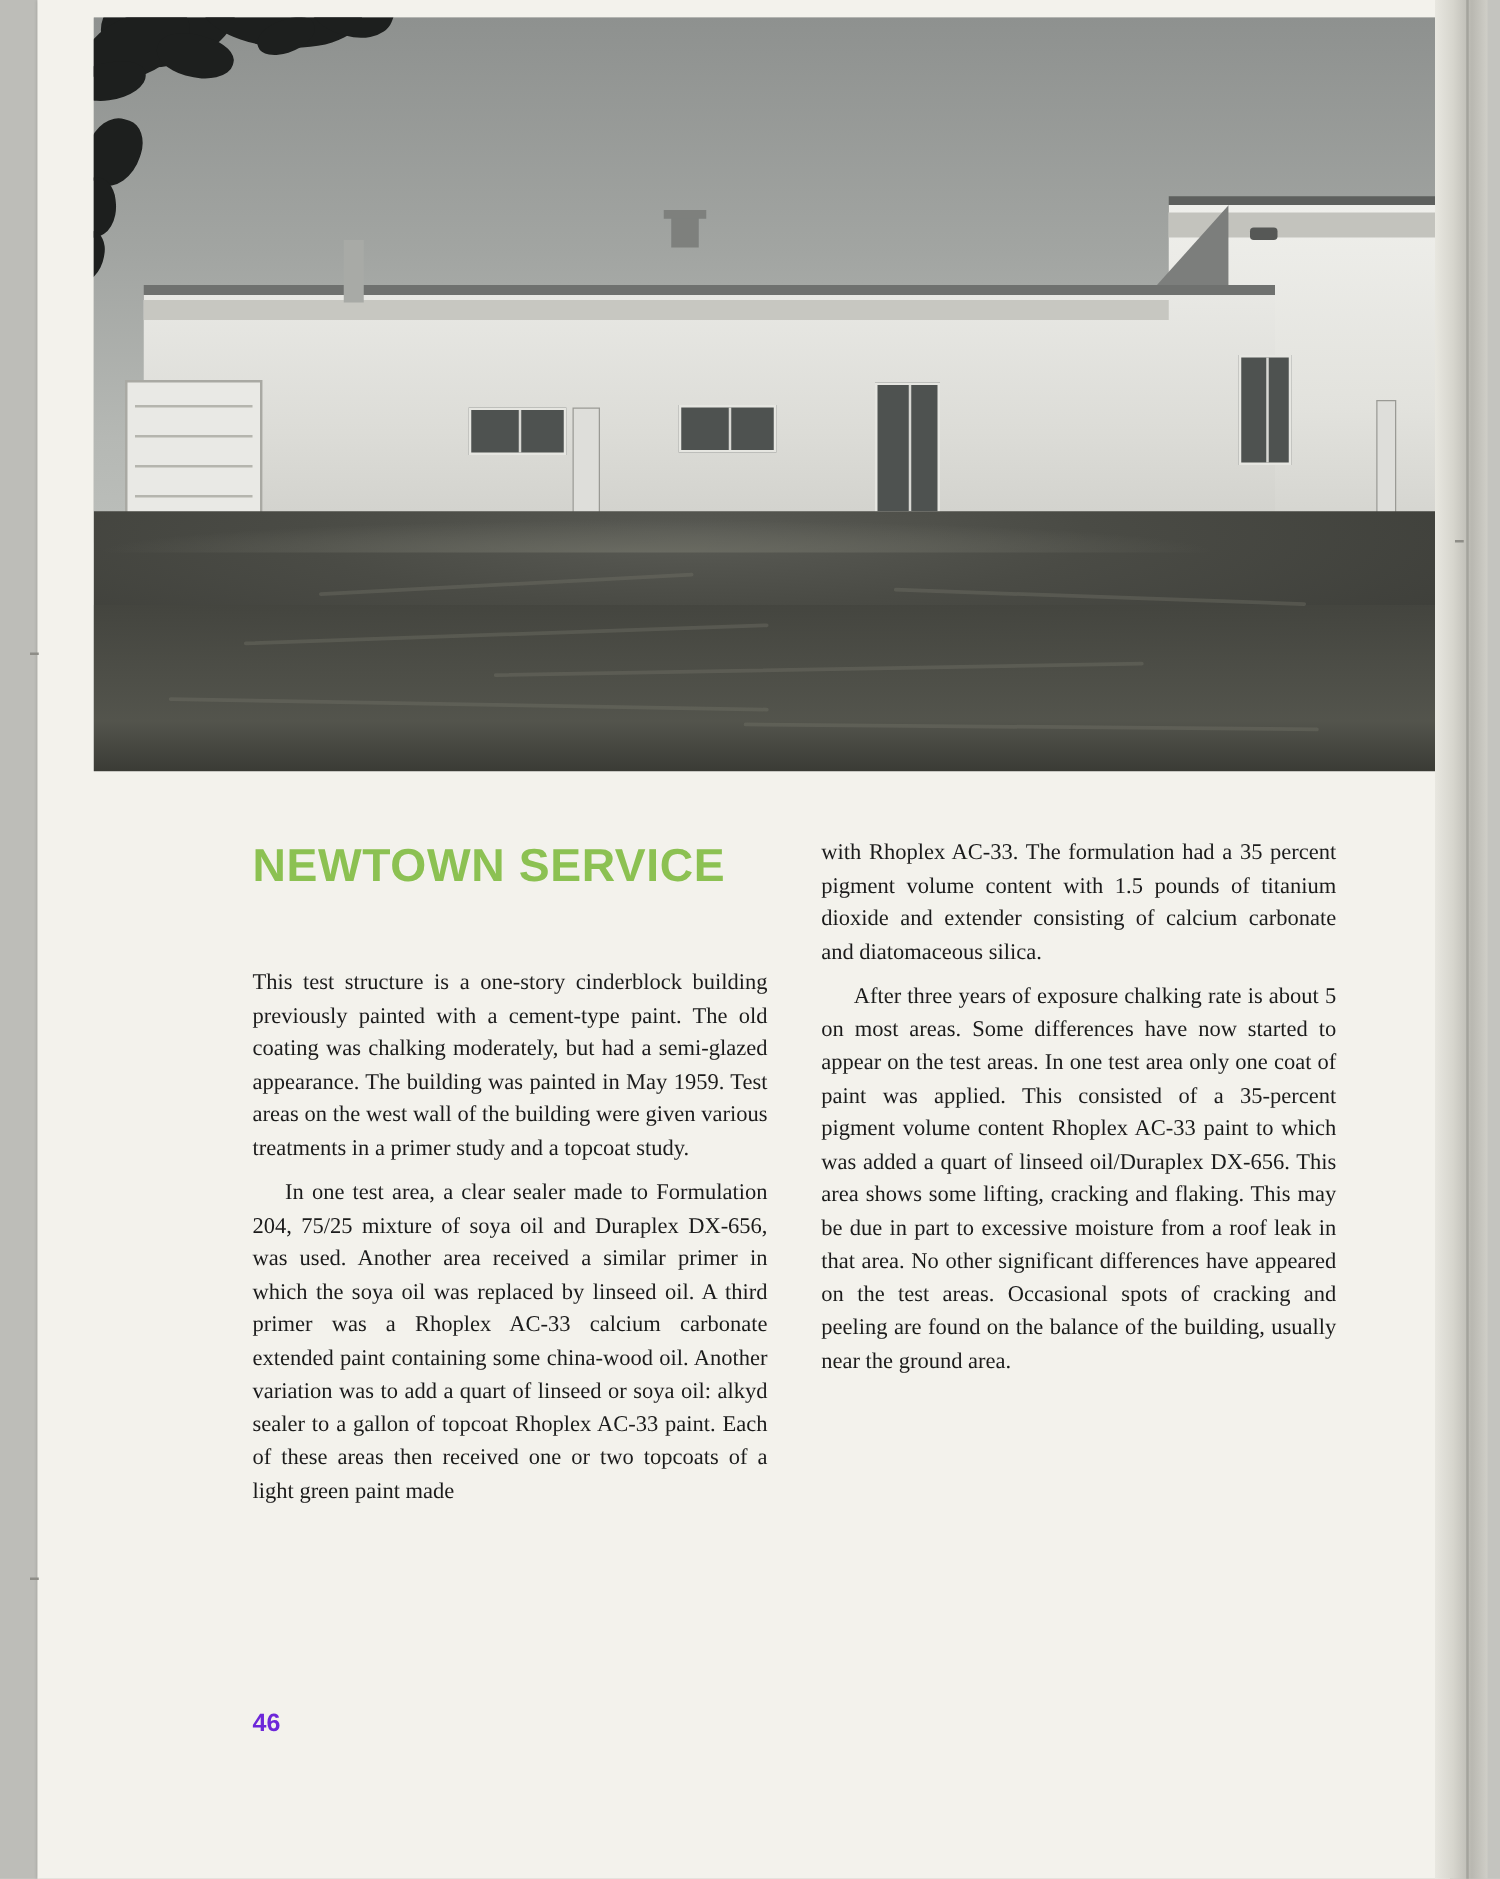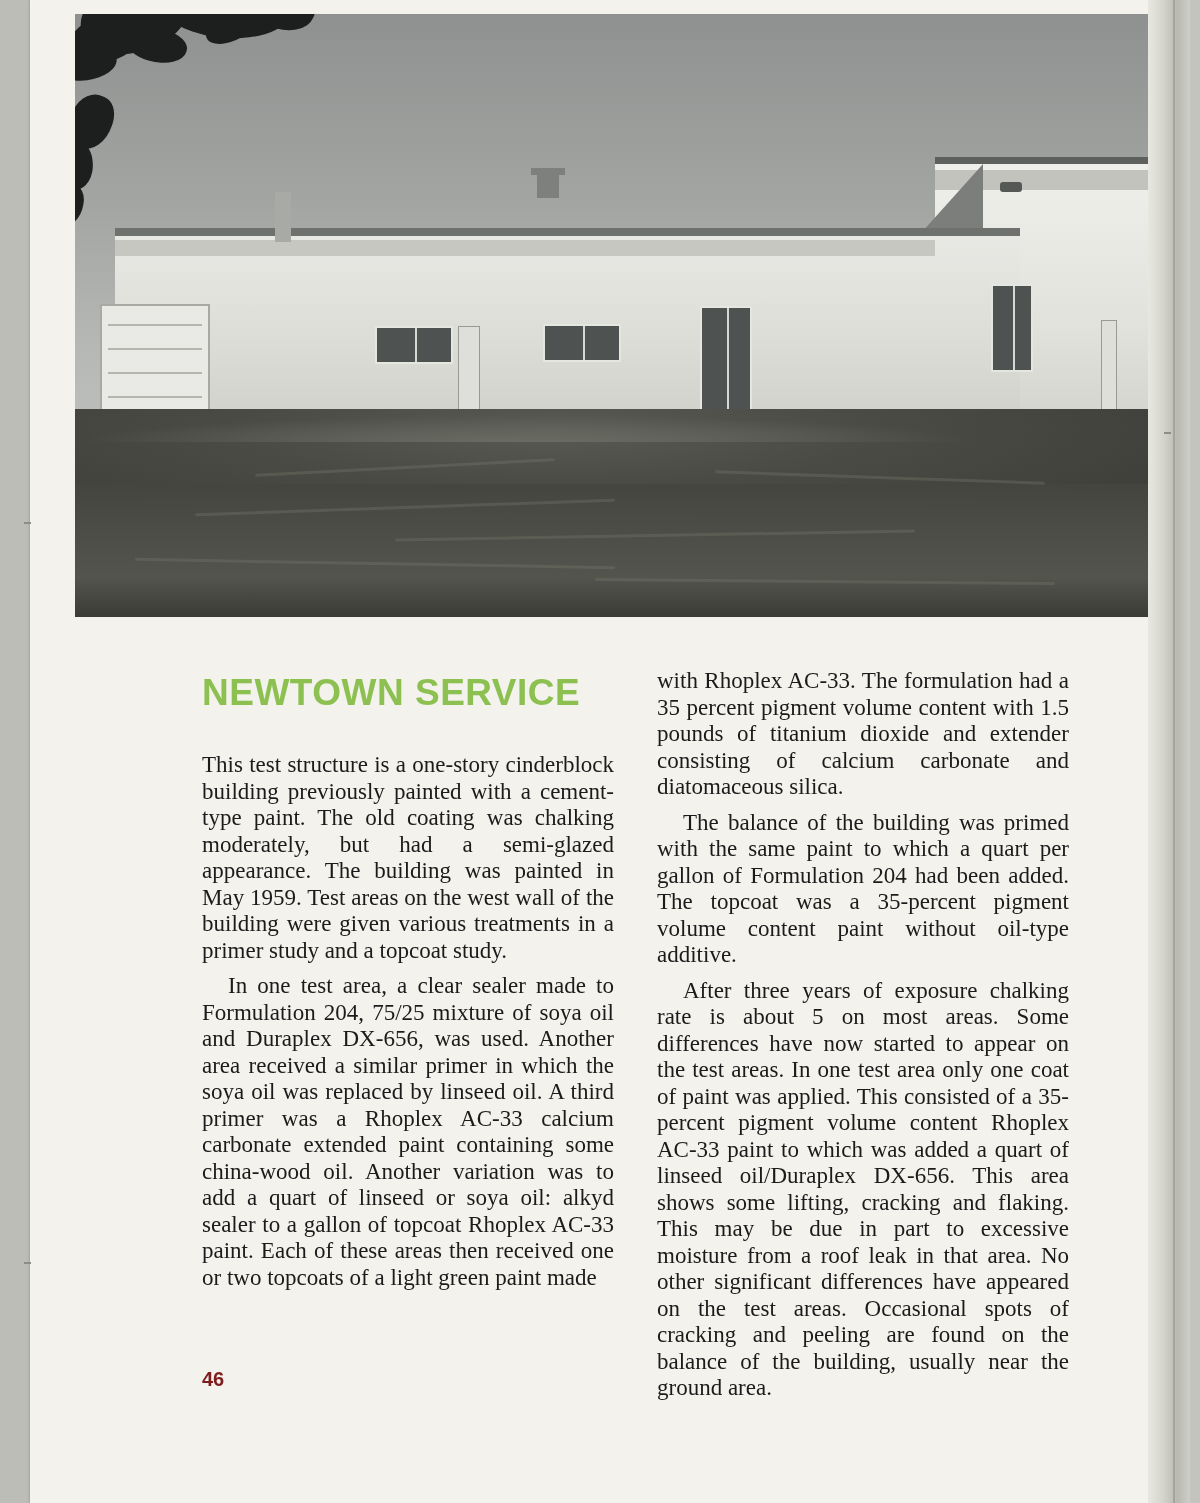--- a/index.html
+++ b/index.html
@@ -246,39 +246,39 @@
     top: 668px;
     width: 412px;
   }
   .headline {
     font-family: "Liberation Sans", sans-serif;
     font-weight: bold;
     color: #8cc152;
     font-size: 37px;
     line-height: 50px;
     letter-spacing: 0.5px;
-    margin: 0 0 34px 0;
+    margin: 0 0 54px 0;
   }
   p {
     margin: 0 0 0 0;
-    font-size: 23px;
+    font-size: 18px;
     line-height: 26.5px;
     text-indent: 26px;
   }
   p.first { text-indent: 0; }
   .col-left p + p, .col-right p + p { margin-top: 9px; }
 
   .folio {
     position: absolute;
     left: 172px;
     top: 1368px;
     font-family: "Liberation Sans", sans-serif;
     font-weight: bold;
     font-size: 20px;
-    color: #7f1d1d;
+    color: #6d28d9;
   }
 </style>
 </head>
 <body>
 
 <div class="page">
 
   <div class="scan-left"></div>
   <div class="scan-right"></div>
 
@@ -351,21 +351,20 @@
     <div class="col col-left">
       <h1 class="headline">
         <span>NEWTOWN SERVICE</span><br>
       </h1>
       <p class="first">This test structure is a one-story cinderblock building previously painted with a cement-type paint. The old coating was chalking moderately, but had a semi-glazed appearance. The building was painted in May 1959. Test areas on the west wall of the building were given various treatments in a primer study and a topcoat study.</p>
       <p>In one test area, a clear sealer made to Formulation 204, 75/25 mixture of soya oil and Duraplex DX-656, was used. Another area received a similar primer in which the soya oil was replaced by linseed oil. A third primer was a Rhoplex AC-33 calcium carbonate extended paint containing some china-wood oil. Another variation was to add a quart of linseed or soya oil: alkyd sealer to a gallon of topcoat Rhoplex AC-33 paint. Each of these areas then received one or two topcoats of a light green paint made</p>
     </div>
 
     <div class="col col-right">
       <p class="first">with Rhoplex AC-33. The formulation had a 35 percent pigment volume content with 1.5 pounds of titanium dioxide and extender consisting of calcium carbonate and diatomaceous silica.</p>
-      <p>The balance of the building was primed with the same paint to which a quart per gallon of Formulation 204 had been added. The topcoat was a 35-percent pigment volume content paint without oil-type additive.</p>
       <p>After three years of exposure chalking rate is about 5 on most areas. Some differences have now started to appear on the test areas. In one test area only one coat of paint was applied. This consisted of a 35-percent pigment volume content Rhoplex AC-33 paint to which was added a quart of linseed oil/Duraplex DX-656. This area shows some lifting, cracking and flaking. This may be due in part to excessive moisture from a roof leak in that area. No other significant differences have appeared on the test areas. Occasional spots of cracking and peeling are found on the balance of the building, usually near the ground area.</p>
     </div>
 
     <div class="folio">46</div>
 
     <div class="gutter"></div>
     <div class="gutter-line"></div>
   </div>
 
   <div class="edge-mark" style="left:24px; top:522px;"></div>

